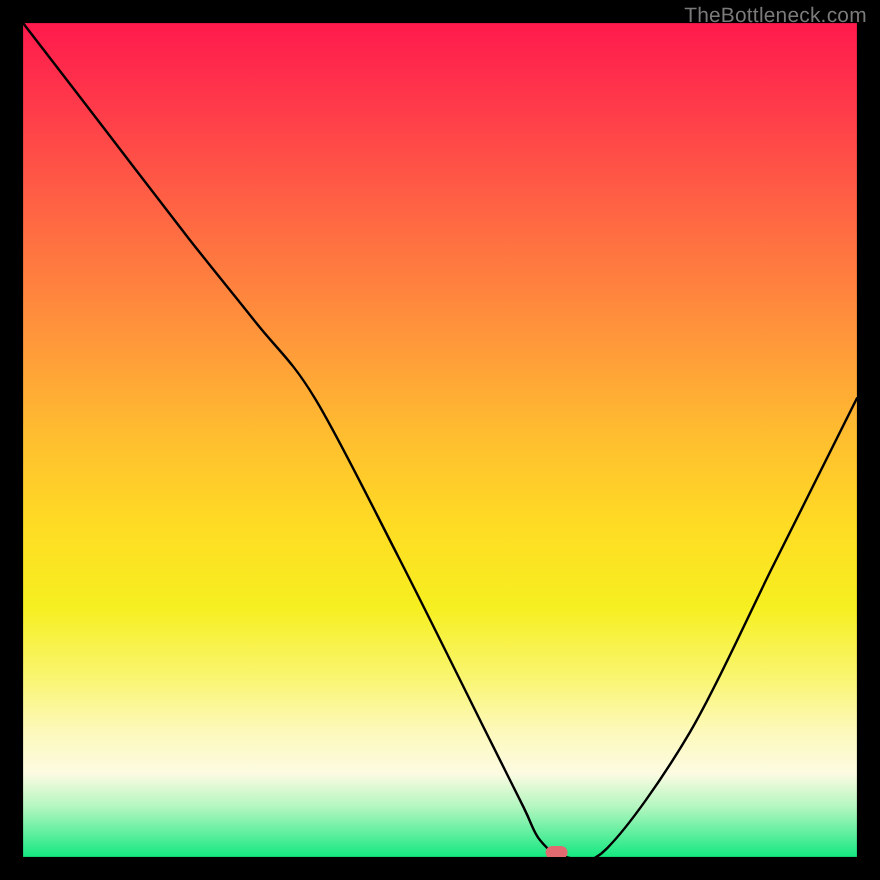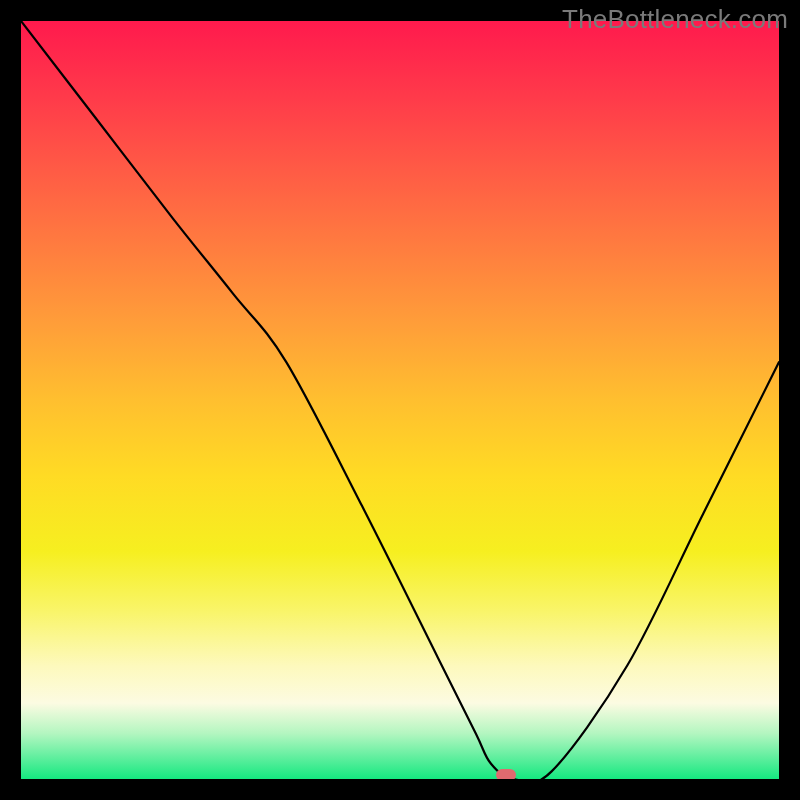--- a/index.html
+++ b/index.html
@@ -14,21 +14,21 @@
     position: relative;
     width: 800px;
     height: 800px;
     background: #000;
   }
   .watermark {
     position: absolute;
     top: 4px;
     right: 12px;
     font-family: Arial, Helvetica, sans-serif;
-    font-size: 26px;
+    font-size: 19px;
     color: #7a7a7a;
     letter-spacing: 0.2px;
     z-index: 10;
   }
   .plot-area {
     position: absolute;
     left: 21px;
     top: 21px;
     width: 758px;
     height: 758px;

